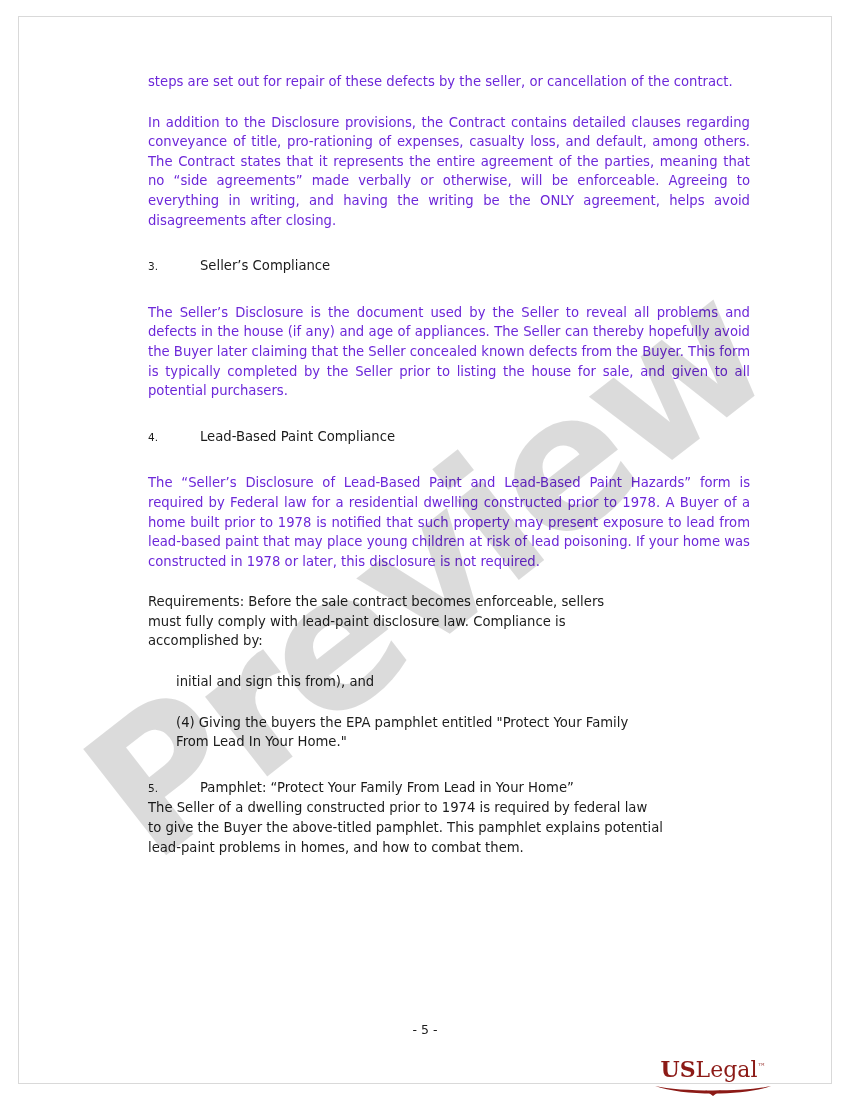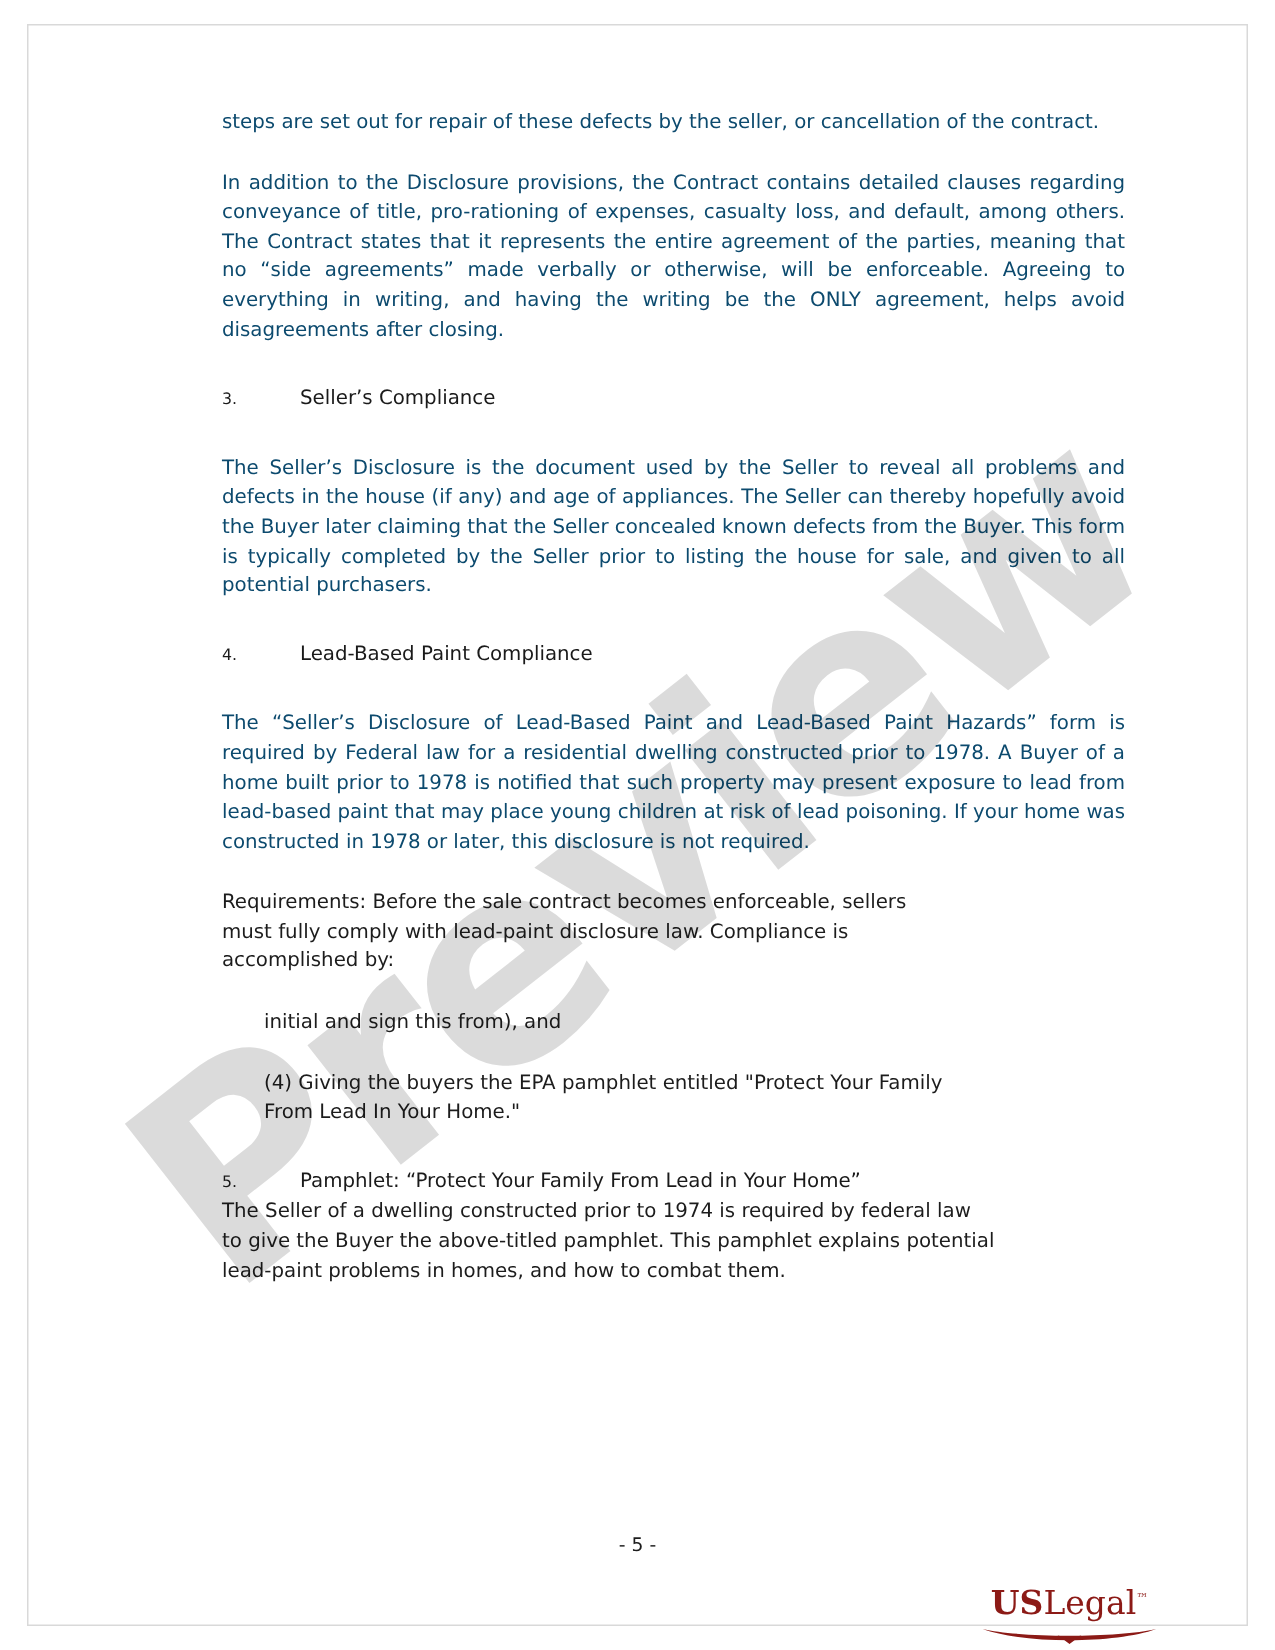--- a/index.html
+++ b/index.html
@@ -39,21 +39,21 @@
     top: 72px;
     width: 602px;
   }
 
   p.para {
     margin: 0 0 0 0;
     font-size: 13.2px;
     line-height: 19.6px;
     text-align: justify;
     text-justify: inter-word;
-    color: #0c4a6e;
+    color: #6d28d9;
   }
   .gap-md { height: 21px; }
   .gap-lg { height: 26px; }
 
   .numbered {
     display: flex;
     align-items: baseline;
     font-size: 13.2px;
     line-height: 19.6px;
   }

